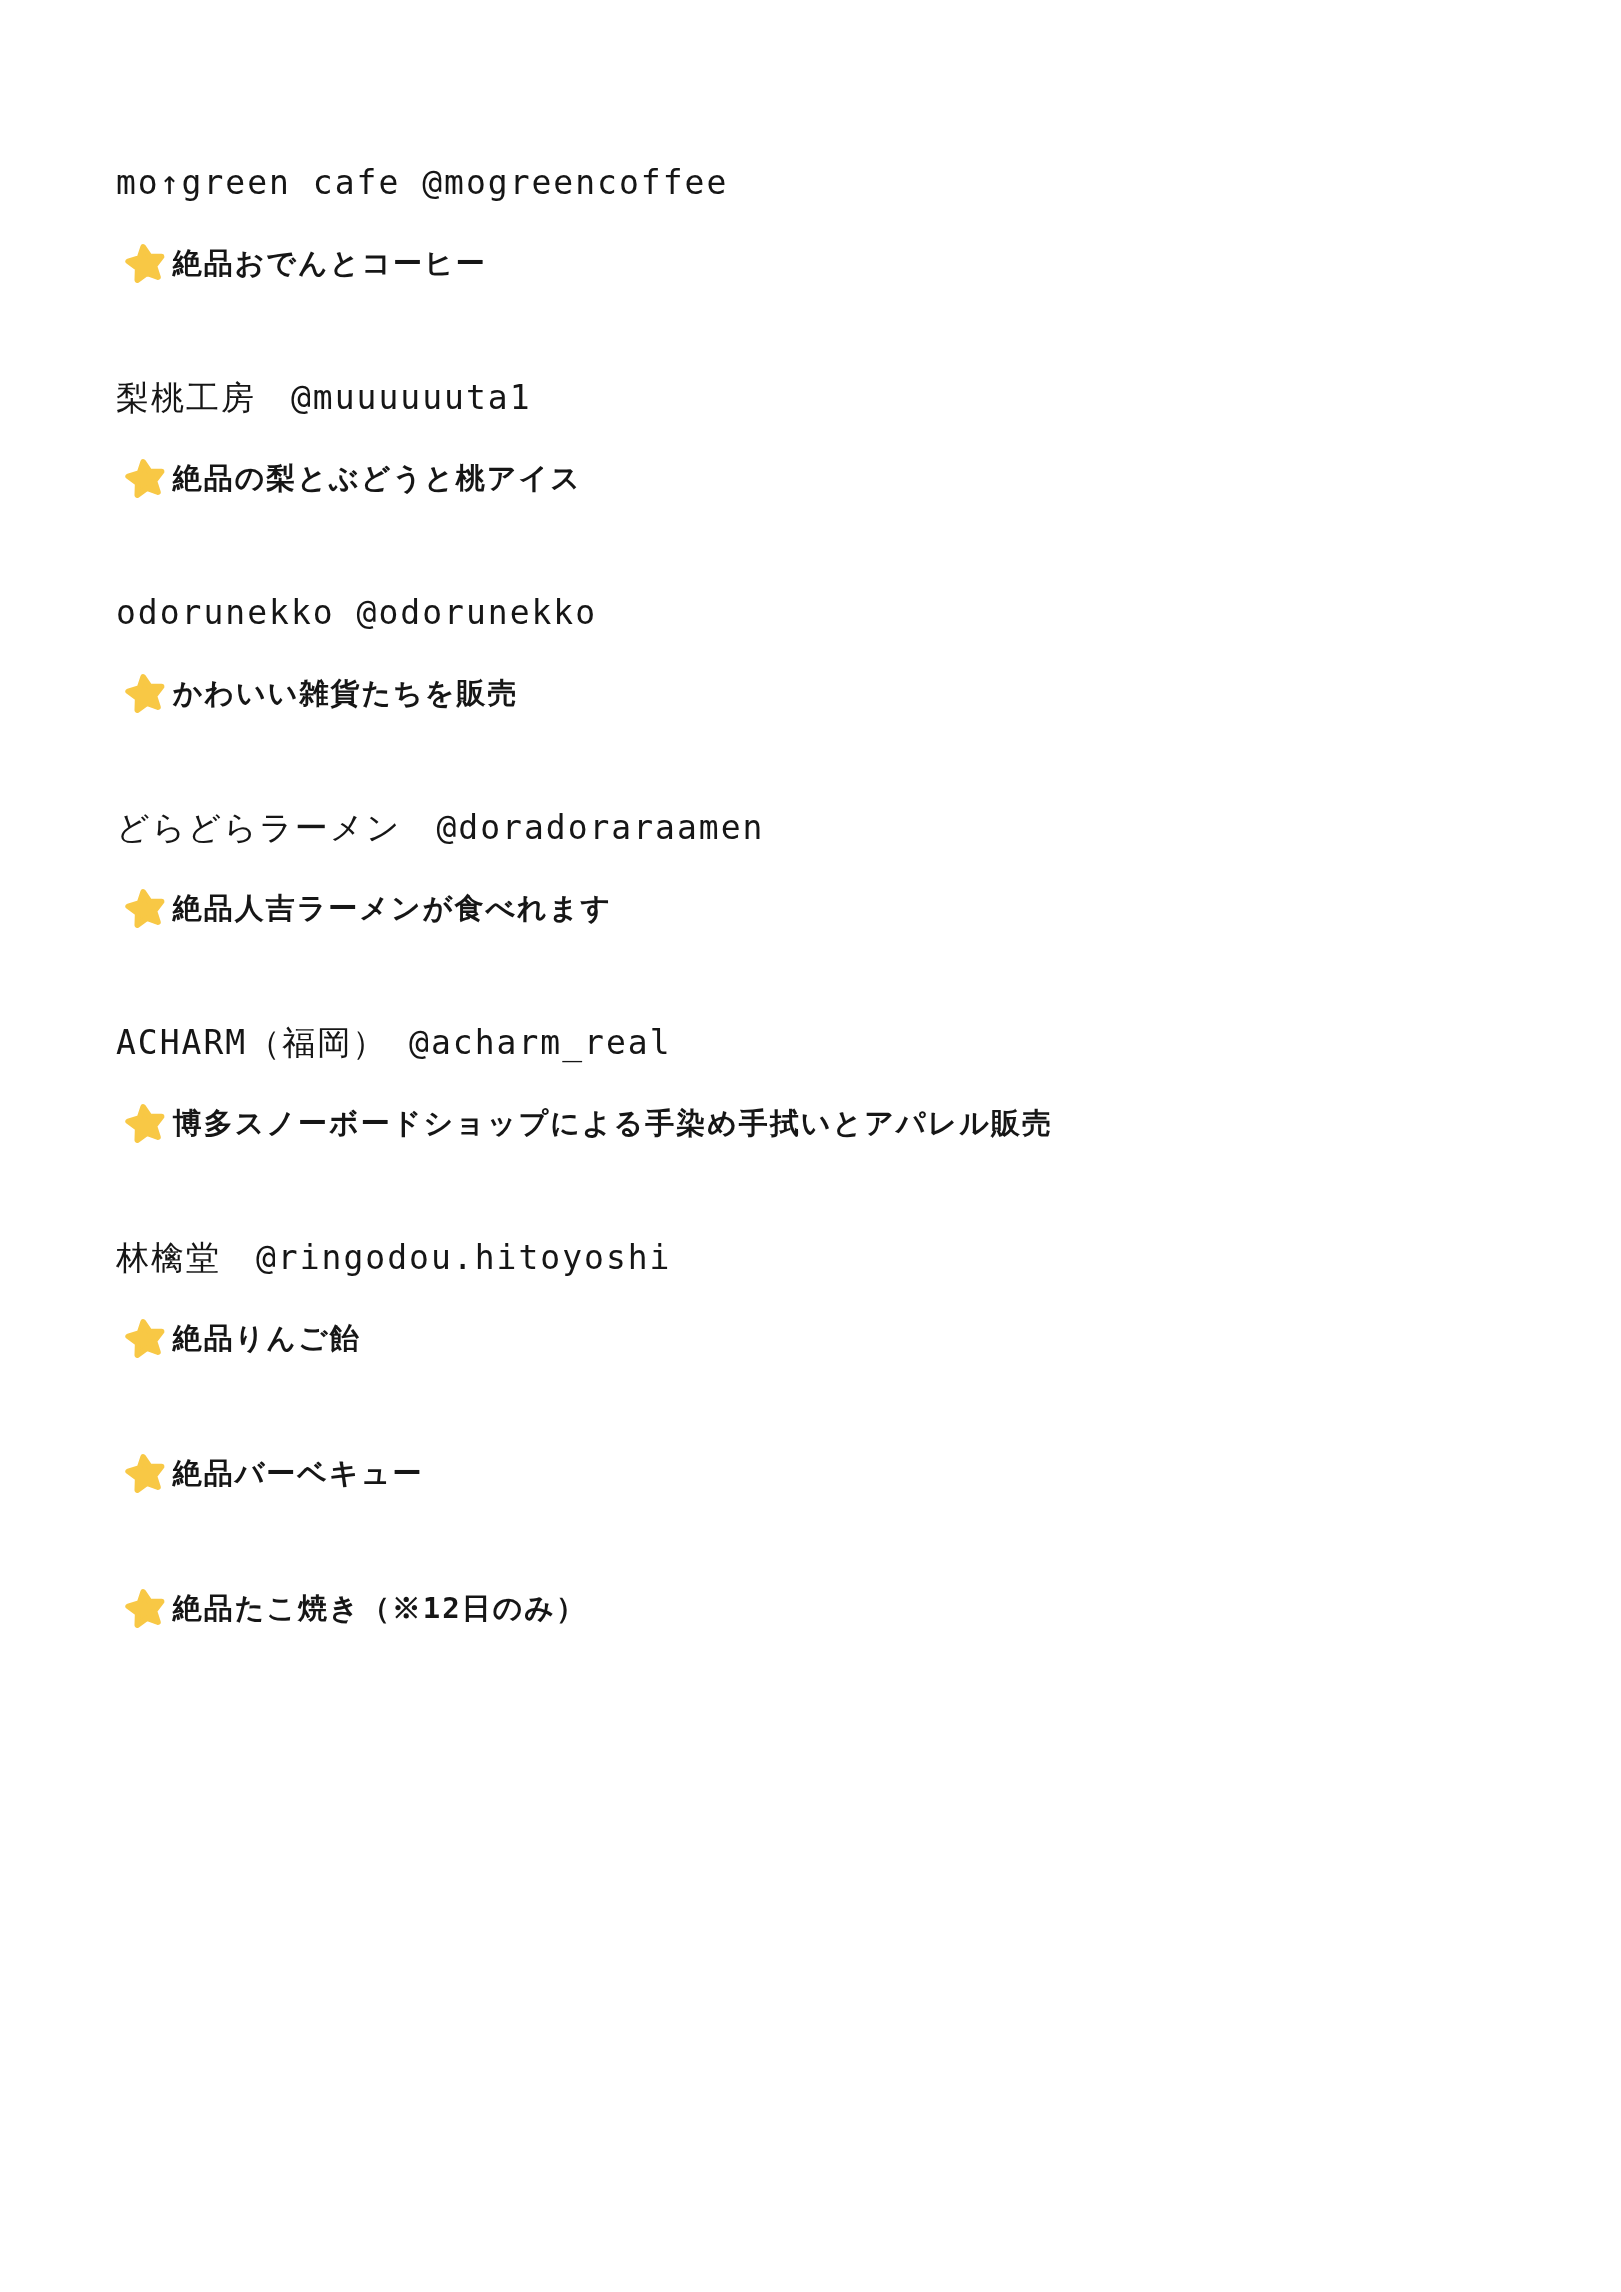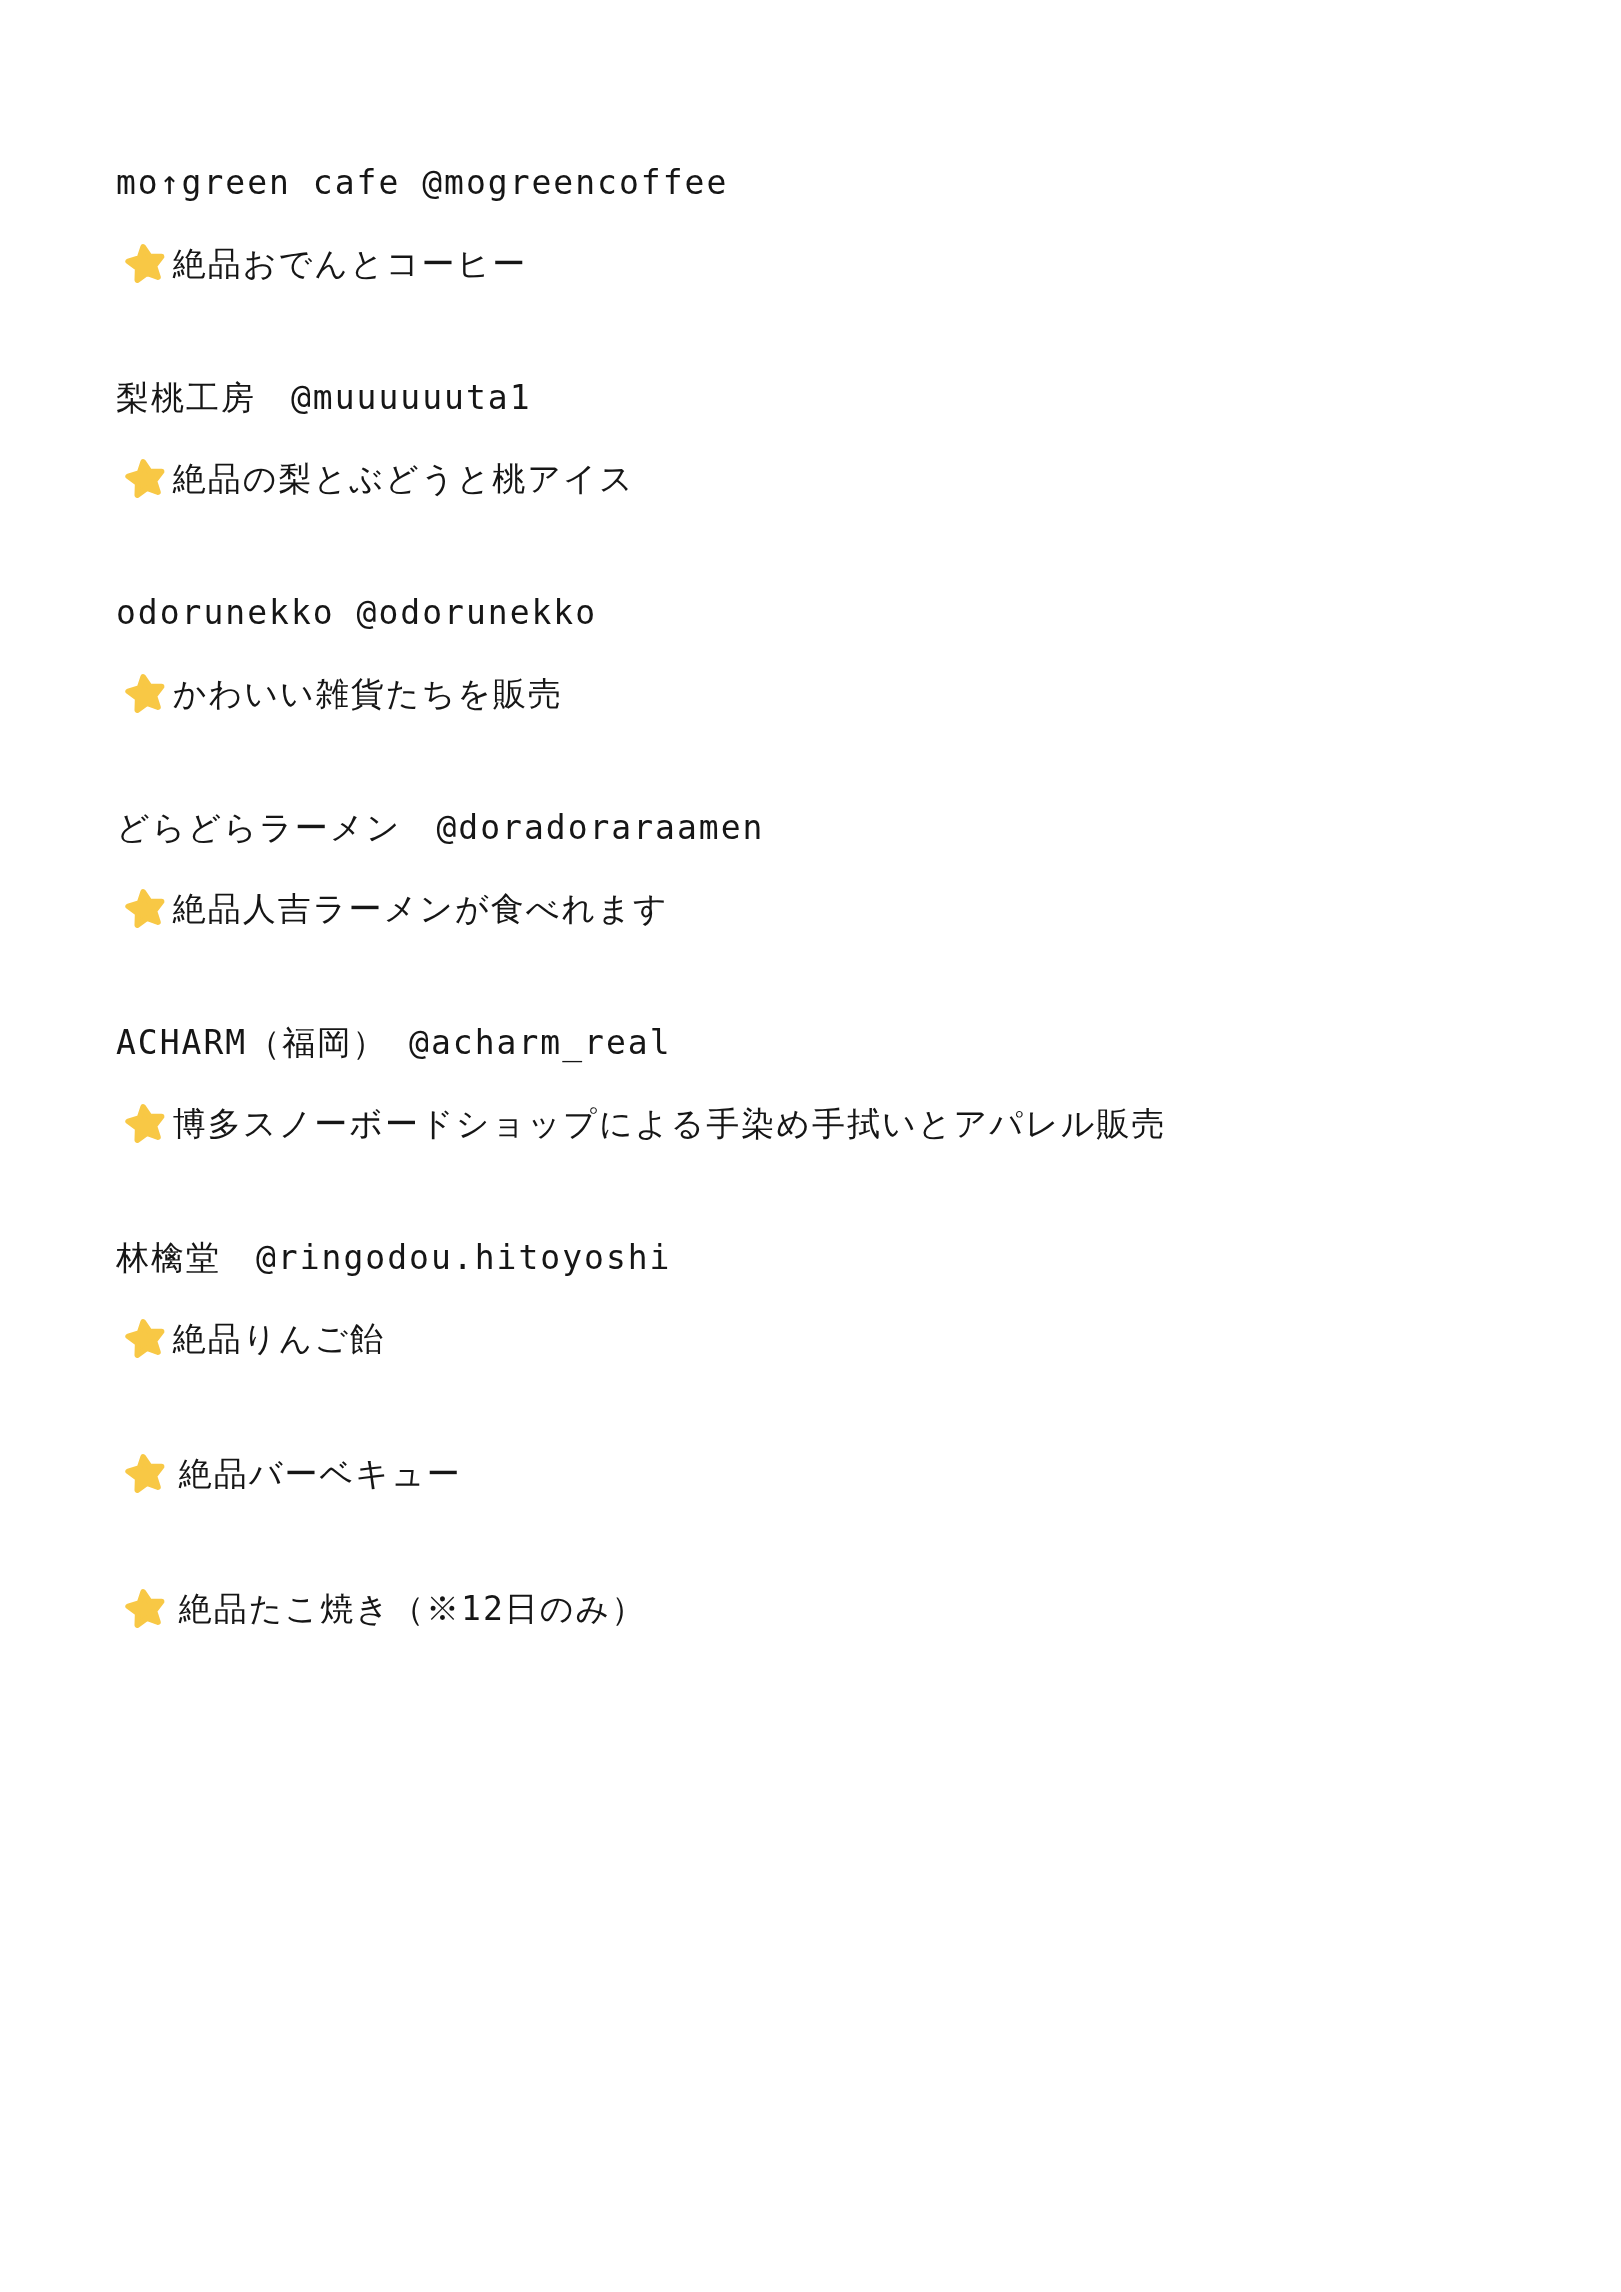--- a/index.html
+++ b/index.html
@@ -30,29 +30,28 @@
     height: 43px;
     letter-spacing: 2px;
     white-space: pre;
     font-weight: 500;
   }
   .desc-line {
     margin-top: 37px;
     height: 45px;
     display: flex;
     align-items: center;
-    font-size: 33px;
+    font-size: 29px;
     line-height: 45px;
     letter-spacing: 2px;
     white-space: pre;
-    font-weight: 400;
+    font-weight: 700;
   }
   .entry.no-title .desc-line {
     margin-top: 16px;
-    gap: 6px;
   }
   .star {
     flex: 0 0 auto;
     width: 43px;
     height: 43px;
     margin-left: 7.8px;
     margin-right: 5.9px;
     transform: rotate(-8deg);
   }
   .star svg {

